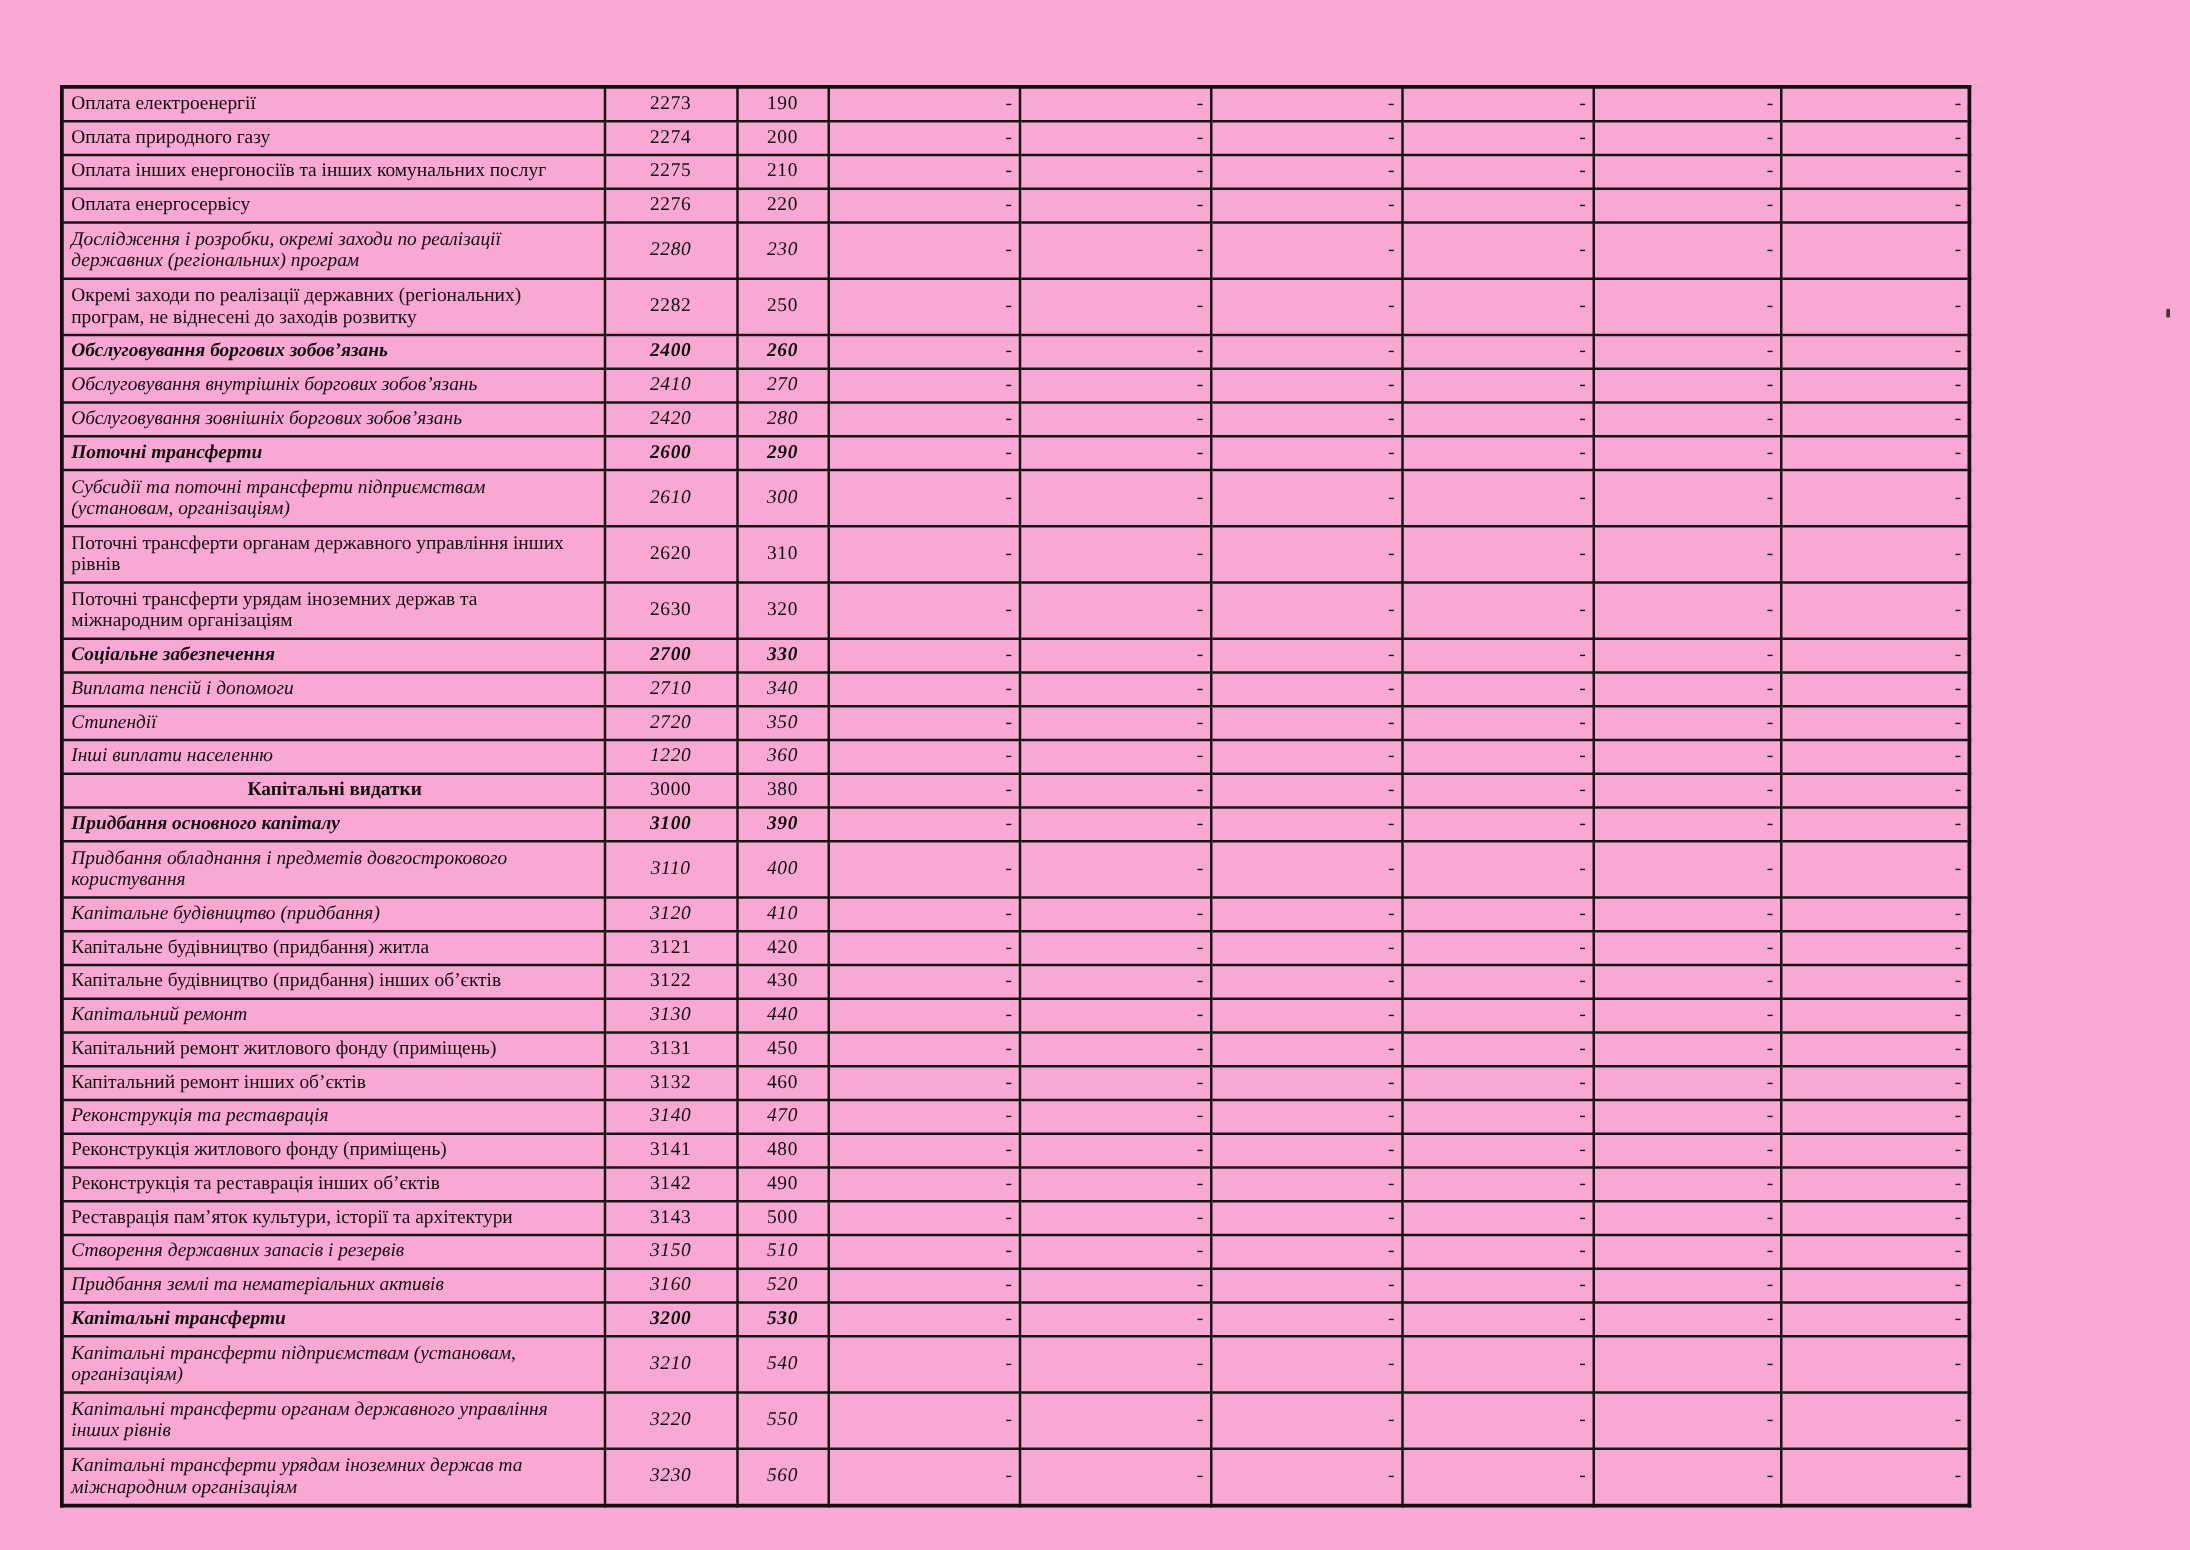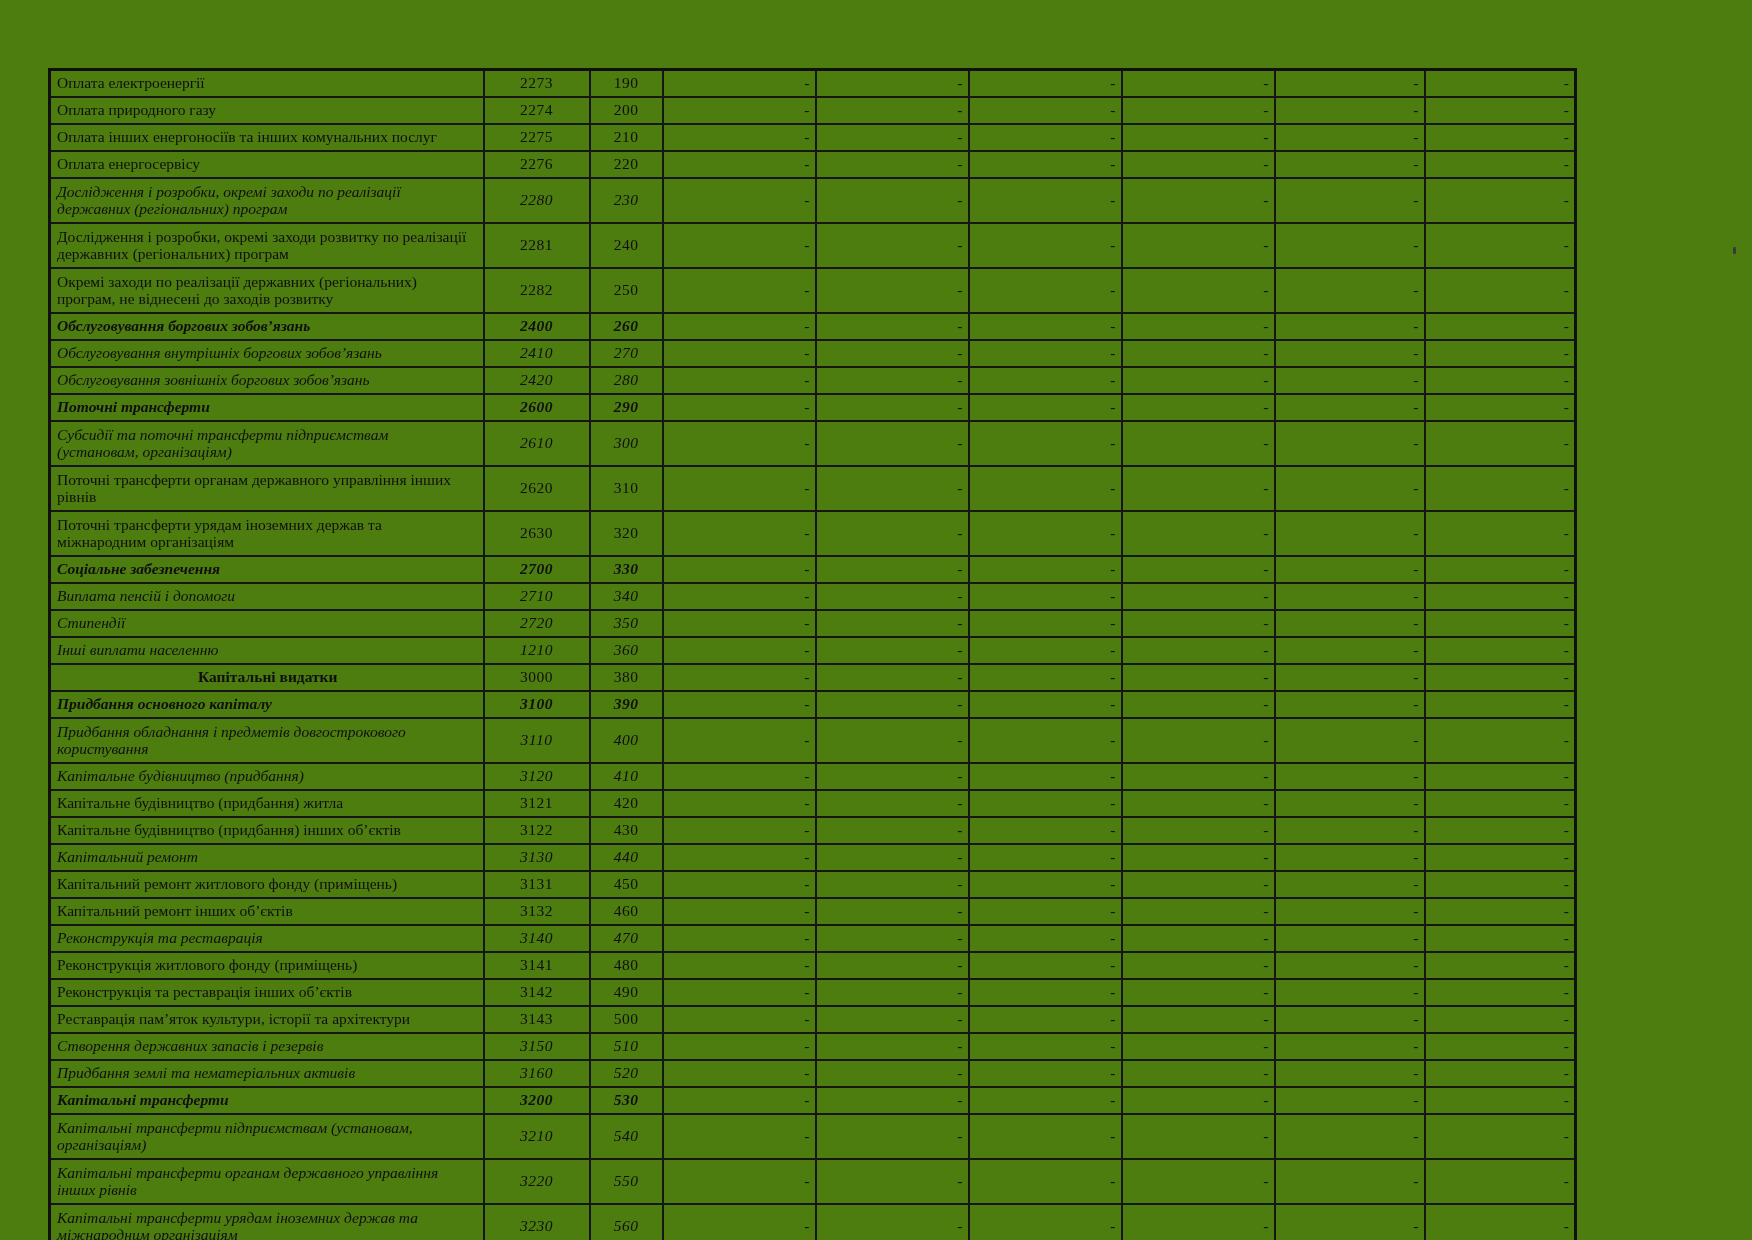--- a/index.html
+++ b/index.html
@@ -8,21 +8,21 @@
     width: 1752px;
     height: 1240px;
     background: #ffffff;
     overflow: hidden;
     font-family: "Liberation Serif", serif;
   }
   .page {
     position: relative;
     width: 1752px;
     height: 1240px;
-    background: #4d7c0f;
+    background: #f9a8d4;
   }
   table.budget {
     position: absolute;
     left: 48px;
     top: 68px;
     width: 1526px;
     border-collapse: collapse;
     table-layout: fixed;
     border: 3px solid #101010;
   }
@@ -139,32 +139,20 @@
           <td class="cell-code">2280</td>
           <td class="cell-num">230</td>
           <td class="cell-val">-</td>
           <td class="cell-val">-</td>
           <td class="cell-val">-</td>
           <td class="cell-val">-</td>
           <td class="cell-val">-</td>
           <td class="cell-val">-</td>
         </tr>
         <tr class="row regular tall">
-          <td class="cell-name">Дослідження і розробки, окремі заходи розвитку по реалізації
-державних  (регіональних) програм</td>
-          <td class="cell-code">2281</td>
-          <td class="cell-num">240</td>
-          <td class="cell-val">-</td>
-          <td class="cell-val">-</td>
-          <td class="cell-val">-</td>
-          <td class="cell-val">-</td>
-          <td class="cell-val">-</td>
-          <td class="cell-val">-</td>
-        </tr>
-        <tr class="row regular tall">
           <td class="cell-name">Окремі заходи по реалізації державних (регіональних)
 програм, не віднесені  до заходів розвитку</td>
           <td class="cell-code">2282</td>
           <td class="cell-num">250</td>
           <td class="cell-val">-</td>
           <td class="cell-val">-</td>
           <td class="cell-val">-</td>
           <td class="cell-val">-</td>
           <td class="cell-val">-</td>
           <td class="cell-val">-</td>
@@ -277,21 +265,21 @@
           <td class="cell-num">350</td>
           <td class="cell-val">-</td>
           <td class="cell-val">-</td>
           <td class="cell-val">-</td>
           <td class="cell-val">-</td>
           <td class="cell-val">-</td>
           <td class="cell-val">-</td>
         </tr>
         <tr class="row italic">
           <td class="cell-name">Інші виплати населенню</td>
-          <td class="cell-code">1210</td>
+          <td class="cell-code">1220</td>
           <td class="cell-num">360</td>
           <td class="cell-val">-</td>
           <td class="cell-val">-</td>
           <td class="cell-val">-</td>
           <td class="cell-val">-</td>
           <td class="cell-val">-</td>
           <td class="cell-val">-</td>
         </tr>
         <tr class="row bold-center">
           <td class="cell-name">Капітальні видатки</td>

